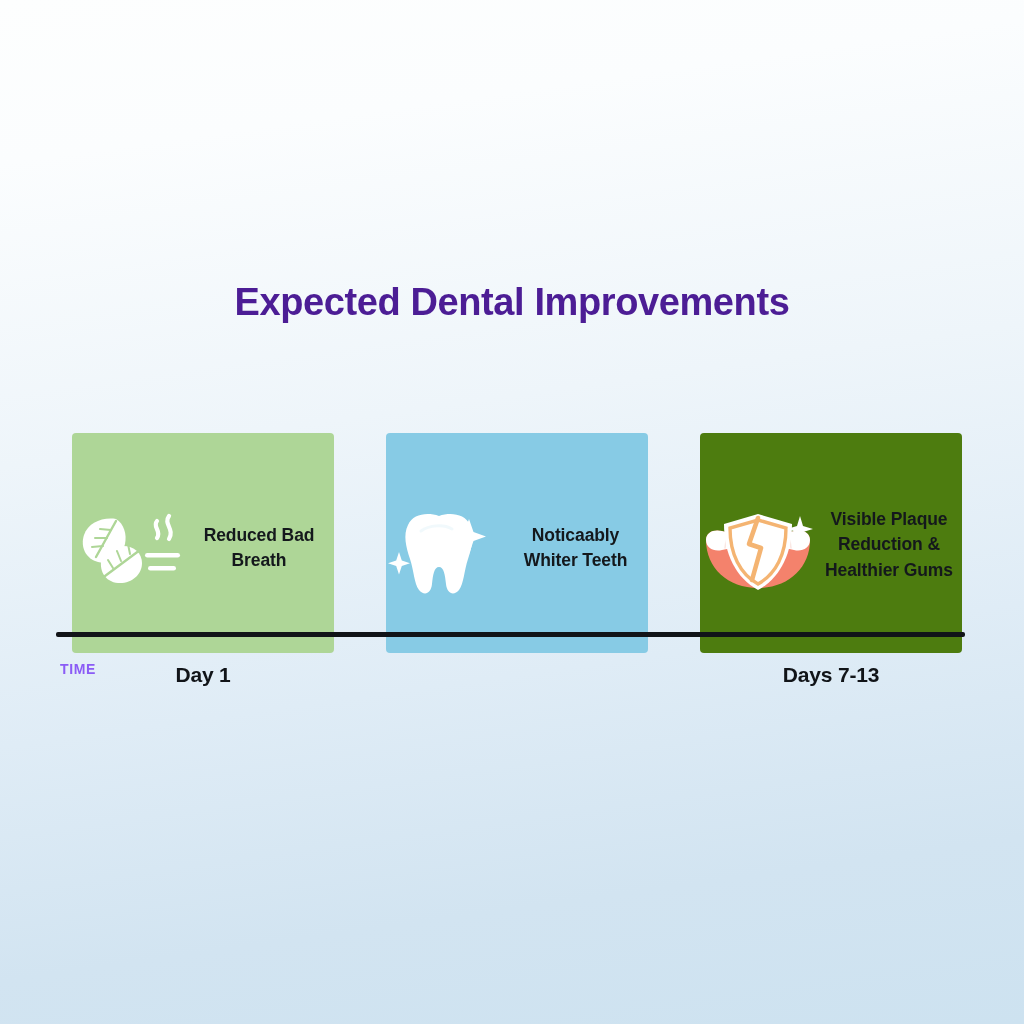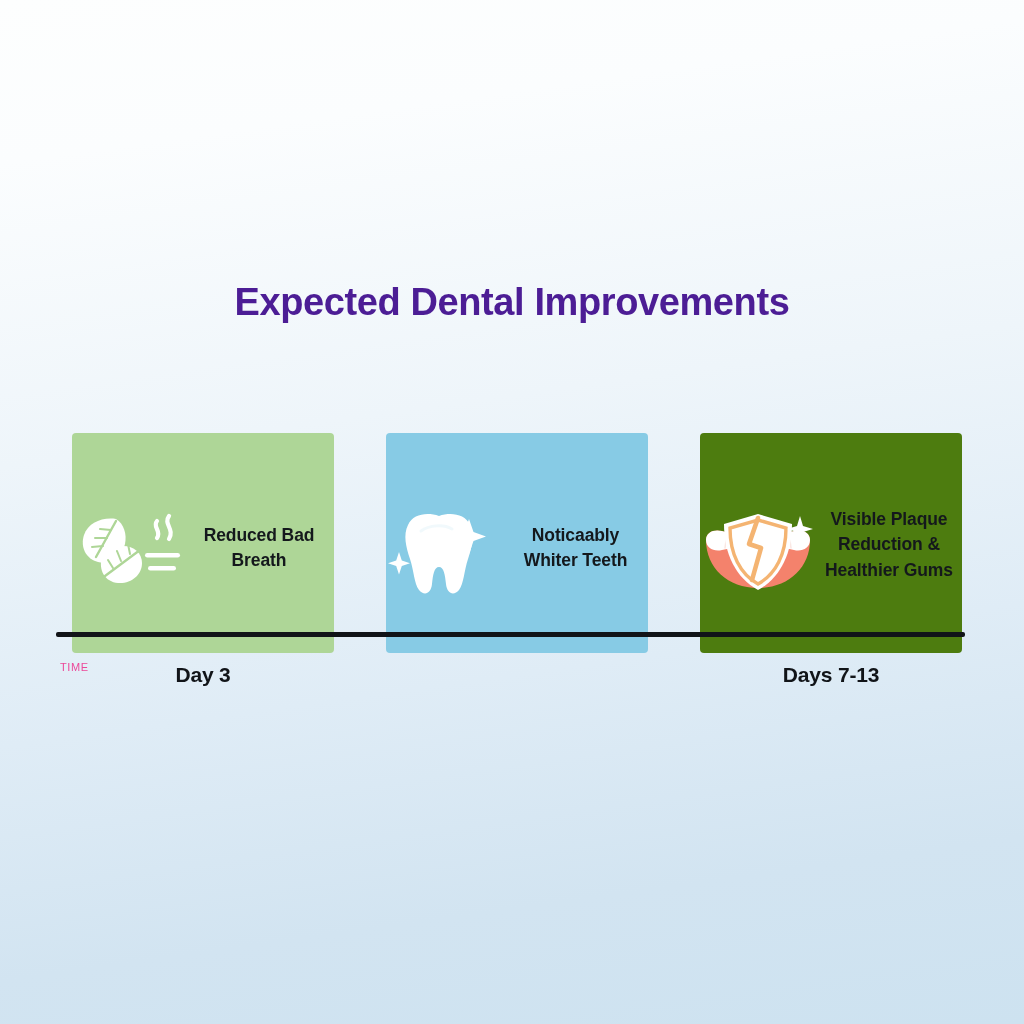--- a/index.html
+++ b/index.html
@@ -90,24 +90,24 @@
     width: 909px;
     height: 5px;
     background: #111418;
     border-radius: 2px;
   }
 
   .time-caption {
     position: absolute;
     left: 60px;
     top: 661px;
-    font-size: 11px;
-    font-weight: normal;
+    font-size: 14px;
+    font-weight: bold;
     letter-spacing: 0.6px;
-    color: #ec4899;
+    color: #8b5cf6;
   }
 
   .tick-labels {
     position: absolute;
     left: 72px;
     top: 663px;
     width: 890px;
     display: flex;
     justify-content: space-between;
   }
@@ -202,17 +202,17 @@
       <div class="card-label">Visible Plaque Reduction &amp; Healthier Gums</div>
     </div>
 
   </div>
 
   <div class="timeline-bar"></div>
 
   <div class="time-caption">TIME</div>
 
   <div class="tick-labels">
-    <div class="tick">Day 3</div>
+    <div class="tick">Day 1</div>
     <div class="tick">Days 7-13</div>
   </div>
 
 </div>
 
 </body></html>

